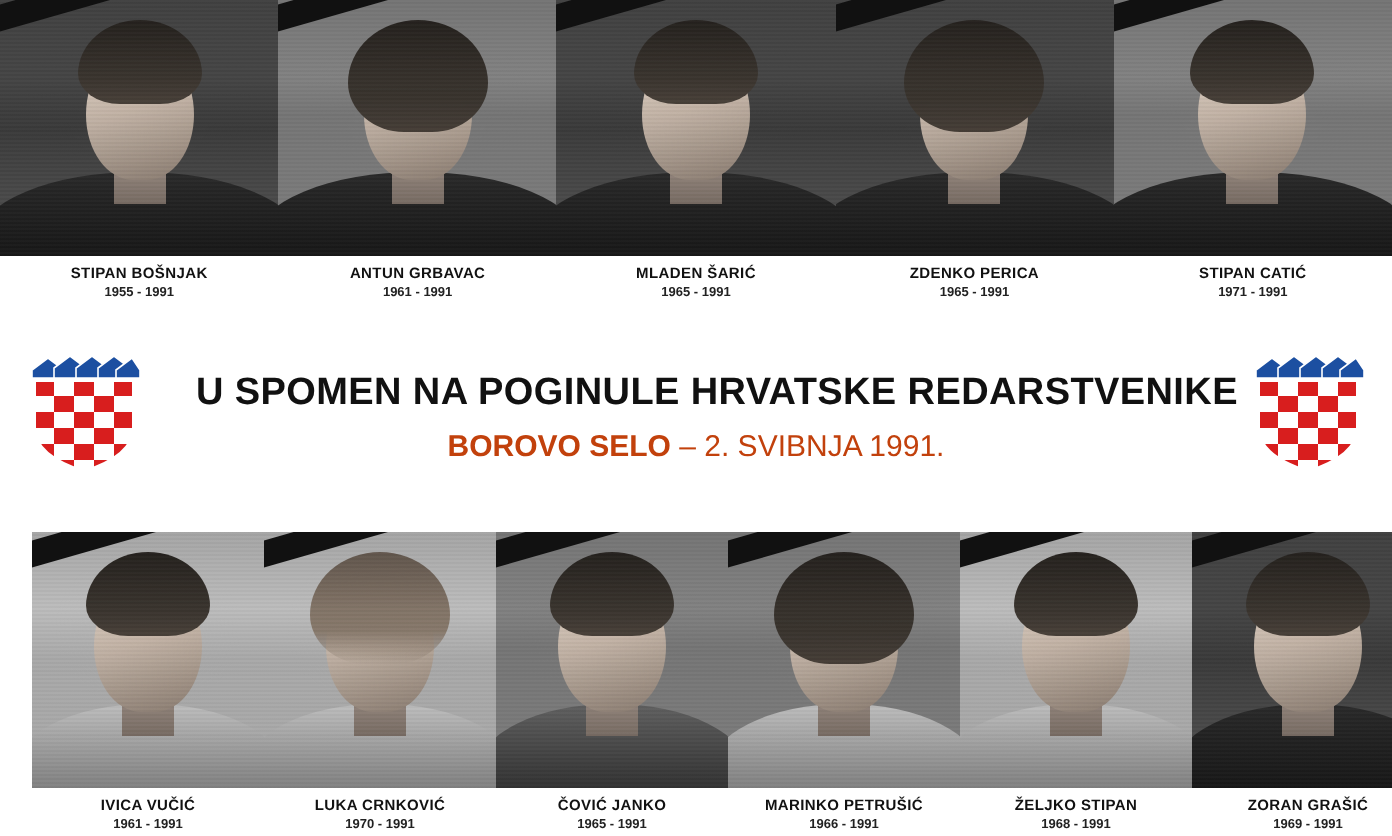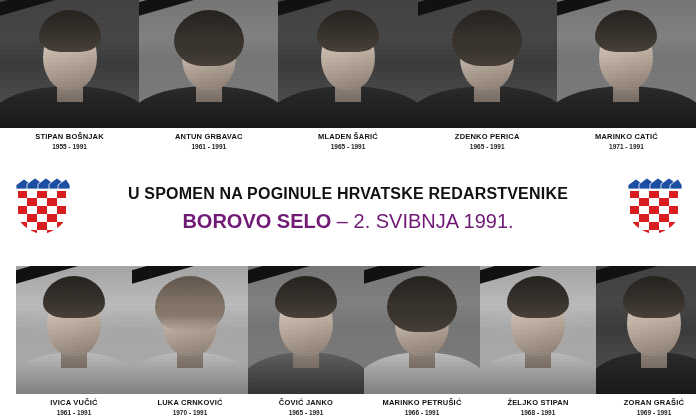--- a/index.html
+++ b/index.html
@@ -203,30 +203,30 @@
     height: 64px;
   }
   .coa.left { left: 14px; }
   .coa.right { right: 14px; }
 
   .banner-text {
     text-align: center;
     width: 500px;
   }
   .banner-line1 {
-    font-size: 16px;
+    font-size: 19px;
     font-weight: bold;
     letter-spacing: 0.2px;
     color: #111111;
     white-space: nowrap;
   }
   .banner-line2 {
     margin-top: 7px;
-    font-size: 20px;
-    color: #701a75;
+    font-size: 15px;
+    color: #c2410c;
     white-space: nowrap;
   }
   .banner-line2 .place {
     font-weight: bold;
   }
   .banner-line2 .date {
     font-weight: normal;
   }
 </style>
 </head>
@@ -310,21 +310,21 @@
         <div class="bg"></div>
         <div class="torso"></div>
         <div class="neck"></div>
         <div class="head"></div>
         <div class="hair"></div>
         <div class="shade"></div>
         <div class="grain"></div>
         <div class="ribbon"></div>
       </div>
       <div class="caption">
-        <div class="name">MARINKO CATIĆ</div>
+        <div class="name">STIPAN CATIĆ</div>
         <div class="years">1971 - 1991</div>
       </div>
     </div>
 
   </div>
 
   <div class="banner">
 
     <svg class="coa left" viewBox="0 0 56 64">
       <g>

